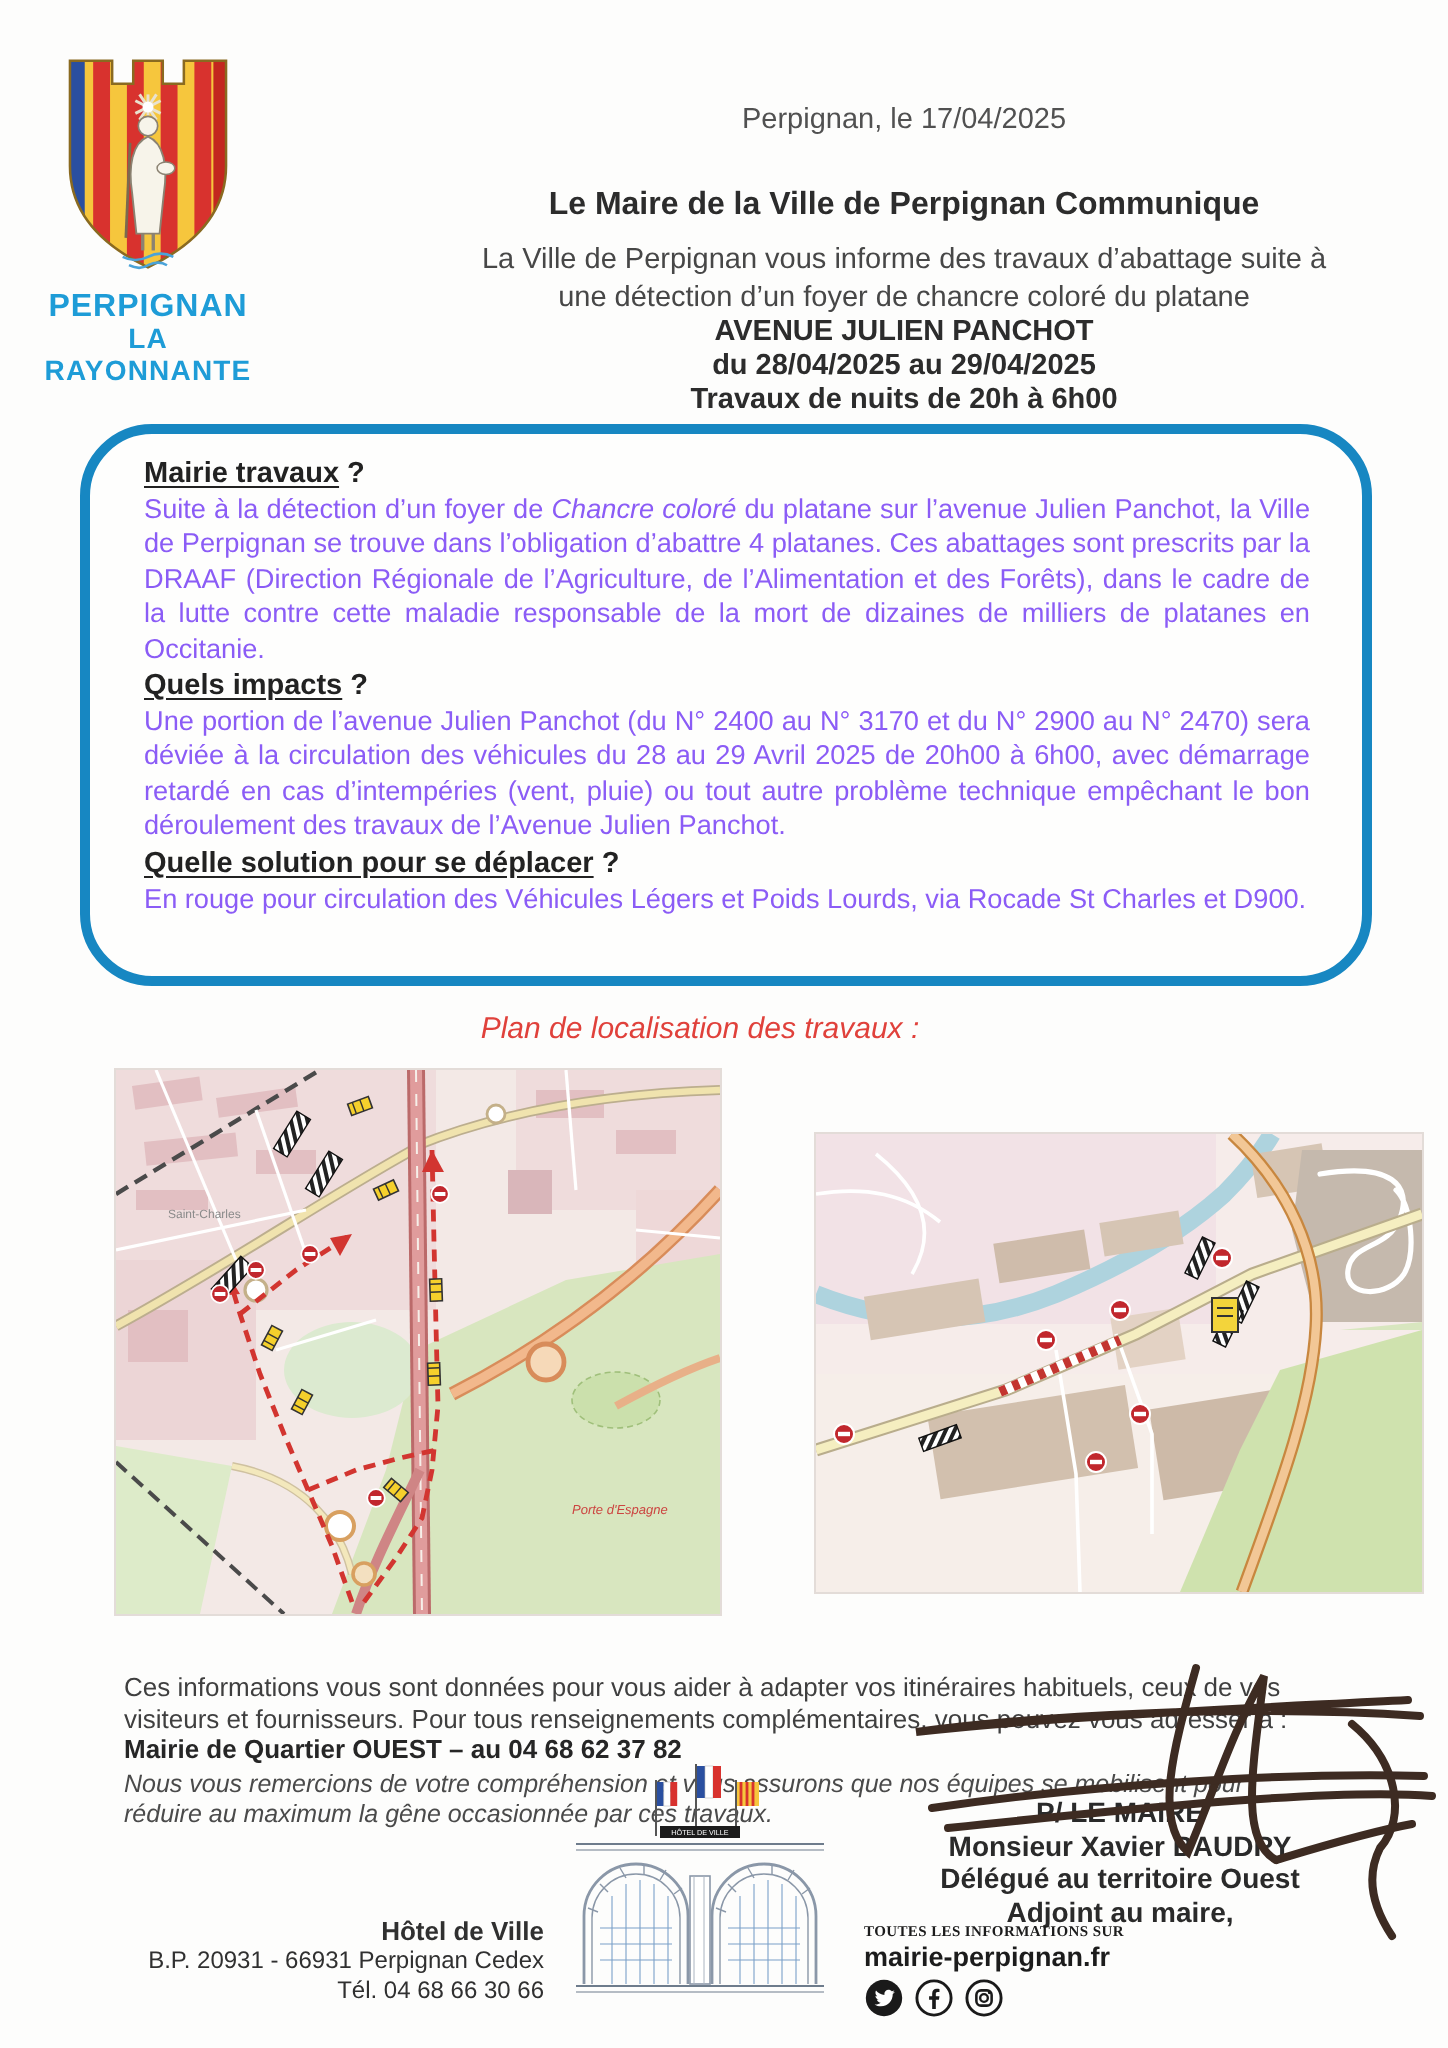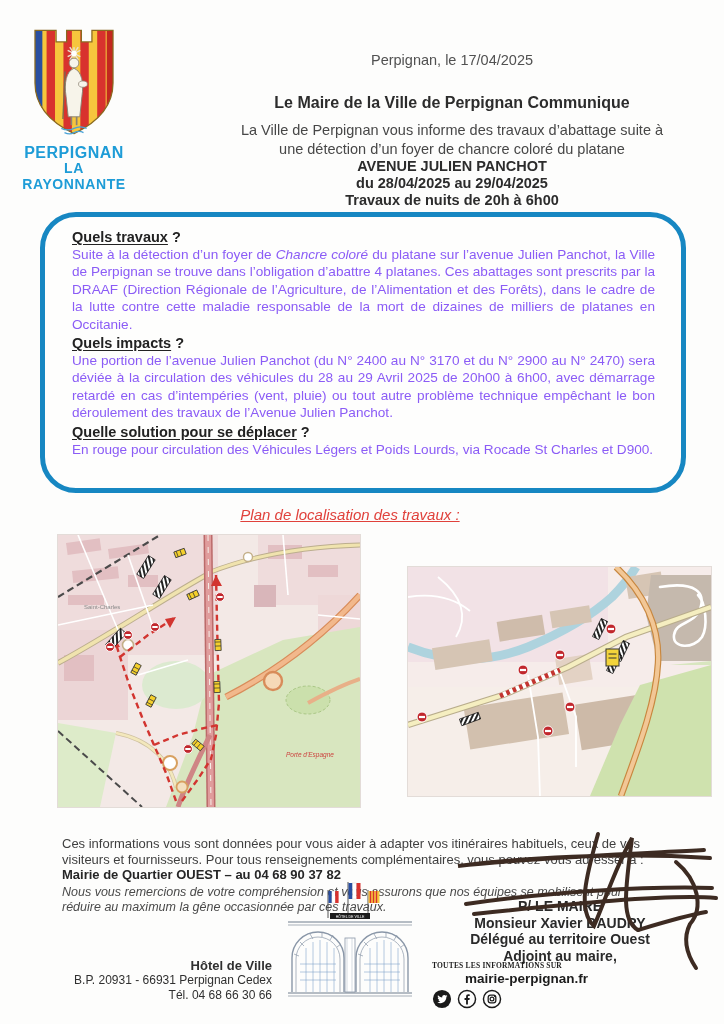--- a/index.html
+++ b/index.html
@@ -23,36 +23,36 @@
     position:absolute;left:40px;top:212px;width:646px;height:281px;
     box-sizing:border-box;border:5px solid #1787c2;border-radius:36px;
     padding:10px 26px 10px 27px;background:#fefefd;
   }
   .nb-h{font-size:14.5px;font-weight:bold;color:#222;line-height:18px;margin-top:1px;}
   .nb-h .u{text-decoration:underline;text-underline-offset:2px;}
   .nb-p{font-size:13.6px;line-height:17.4px;text-align:justify;color:#8b5cf6;}
   .nb-p .it{font-style:italic;}
   
   .map-caption{position:absolute;left:100px;top:506px;width:500px;text-align:center;
-    font-size:15px;font-style:italic;color:#e0413b;text-decoration:underline;}
+    font-size:15px;font-style:italic;color:#e0413b;}
   .map{position:absolute;box-shadow:0 0 0 1px #e3dcd8;}
   .map-left{left:58px;top:535px;}
   .map-right{left:408px;top:567px;}
   
   .footer-info{position:absolute;left:62px;top:836px;width:592px;font-size:13px;line-height:15.5px;color:#3f3f3f;}
   .footer-contact{font-weight:bold;color:#262626;}
   .footer-thanks{position:absolute;left:62px;top:885px;width:600px;font-size:12.5px;line-height:15px;font-style:italic;color:#4a4a4a;}
   .sig-block{position:absolute;left:420px;top:898px;width:280px;text-align:center;
     font-size:14px;font-weight:bold;color:#2a2a2a;line-height:16.5px;}
   .hotel-block{position:absolute;left:50px;top:958px;width:222px;text-align:right;color:#303030;}
   .hotel-name{font-size:13px;font-weight:bold;}
   .hotel-line{font-size:12px;line-height:14.5px;}
   .web-block{position:absolute;left:432px;top:961px;width:200px;color:#1c1c1c;}
   .web-pre{font-size:7.5px;font-weight:bold;letter-spacing:.2px;font-family:Liberation Serif, serif;}
-  .web-site{font-size:13.5px;font-weight:bold;margin-top:1px;margin-left:33px;}
+  .web-site{font-size:13.5px;font-weight:bold;margin-top:1px;}
   .social-row{margin-top:3px;display:flex;gap:5px;}
   .sig-svg{position:absolute;left:448px;top:828px;pointer-events:none;}
   .building{position:absolute;left:286px;top:880px;}
 </style>
 </head>
 <body>
 
 <div class="page">
 
   <div class="logo">
@@ -105,21 +105,21 @@
       <div>une détection d’un foyer de chancre coloré du platane</div>
     </div>
     <div class="subject">
       <div>AVENUE JULIEN PANCHOT</div>
       <div>du 28/04/2025 au 29/04/2025</div>
       <div>Travaux de nuits de 20h à  6h00</div>
     </div>
   </div>
 
   <div class="notice-box">
-    <div class="nb-h"><span class="u">Quels travaux</span><span> ?</span></div>
+    <div class="nb-h"><span class="u">Mairie travaux</span><span> ?</span></div>
     <div class="nb-p"><span>Suite à la détection d’un foyer de </span><span class="it">Chancre coloré</span><span> du platane sur l’avenue Julien Panchot, la Ville de Perpignan se trouve dans l’obligation d’abattre 4 platanes. Ces abattages sont prescrits par la DRAAF (Direction Régionale de l’Agriculture, de l’Alimentation et des Forêts), dans le cadre de la lutte contre cette maladie responsable de la mort de dizaines de milliers de platanes en Occitanie.</span></div>
     <div class="nb-h"><span class="u">Quels impacts</span><span> ?</span></div>
     <div class="nb-p">Une portion de l’avenue Julien Panchot (du N° 2400 au N° 3170 et du N° 2900 au N° 2470) sera déviée à la circulation des véhicules du 28 au 29 Avril 2025 de 20h00 à 6h00, avec démarrage retardé en cas d’intempéries (vent, pluie) ou tout autre problème technique empêchant le bon déroulement des travaux de l’Avenue Julien Panchot.</div>
     <div class="nb-h"><span class="u">Quelle solution pour se déplacer</span><span> ?</span></div>
     <div class="nb-p">En rouge pour circulation des Véhicules Légers et Poids Lourds, via Rocade St Charles et D900.</div>
   </div>
 
   <div class="map-caption">Plan de localisation des travaux :</div>
 
   <svg class="map map-left" width="302" height="272" viewBox="0 0 302 272">
@@ -301,21 +301,21 @@
     <use href="#neR" transform="translate(14,150)"></use>
     <use href="#neR" transform="translate(115,103)"></use>
     <use href="#neR" transform="translate(152,88)"></use>
     <use href="#neR" transform="translate(203,62)"></use>
     <use href="#neR" transform="translate(162,140)"></use>
     <use href="#neR" transform="translate(140,164)"></use>
   </svg>
 
   <div class="footer-info">
     <span>Ces informations vous sont données pour vous aider à adapter vos itinéraires habituels, ceux de vos visiteurs et fournisseurs. Pour tous renseignements complémentaires, vous pouvez vous adresser à :</span><br>
-    <span class="footer-contact">Mairie de Quartier OUEST – au 04 68 90 37 82</span>
+    <span class="footer-contact">Mairie de Quartier OUEST – au 04 68 62 37 82</span>
   </div>
   <div class="footer-thanks">Nous vous remercions de votre compréhension et vous assurons que nos équipes se mobilisent pour réduire au maximum la gêne occasionnée par ces travaux.</div>
 
   <div class="sig-block">
     <div>P/ LE MAIRE</div>
     <div>Monsieur Xavier BAUDRY</div>
     <div>Délégué au territoire Ouest</div>
     <div>Adjoint au maire,</div>
   </div>
 

